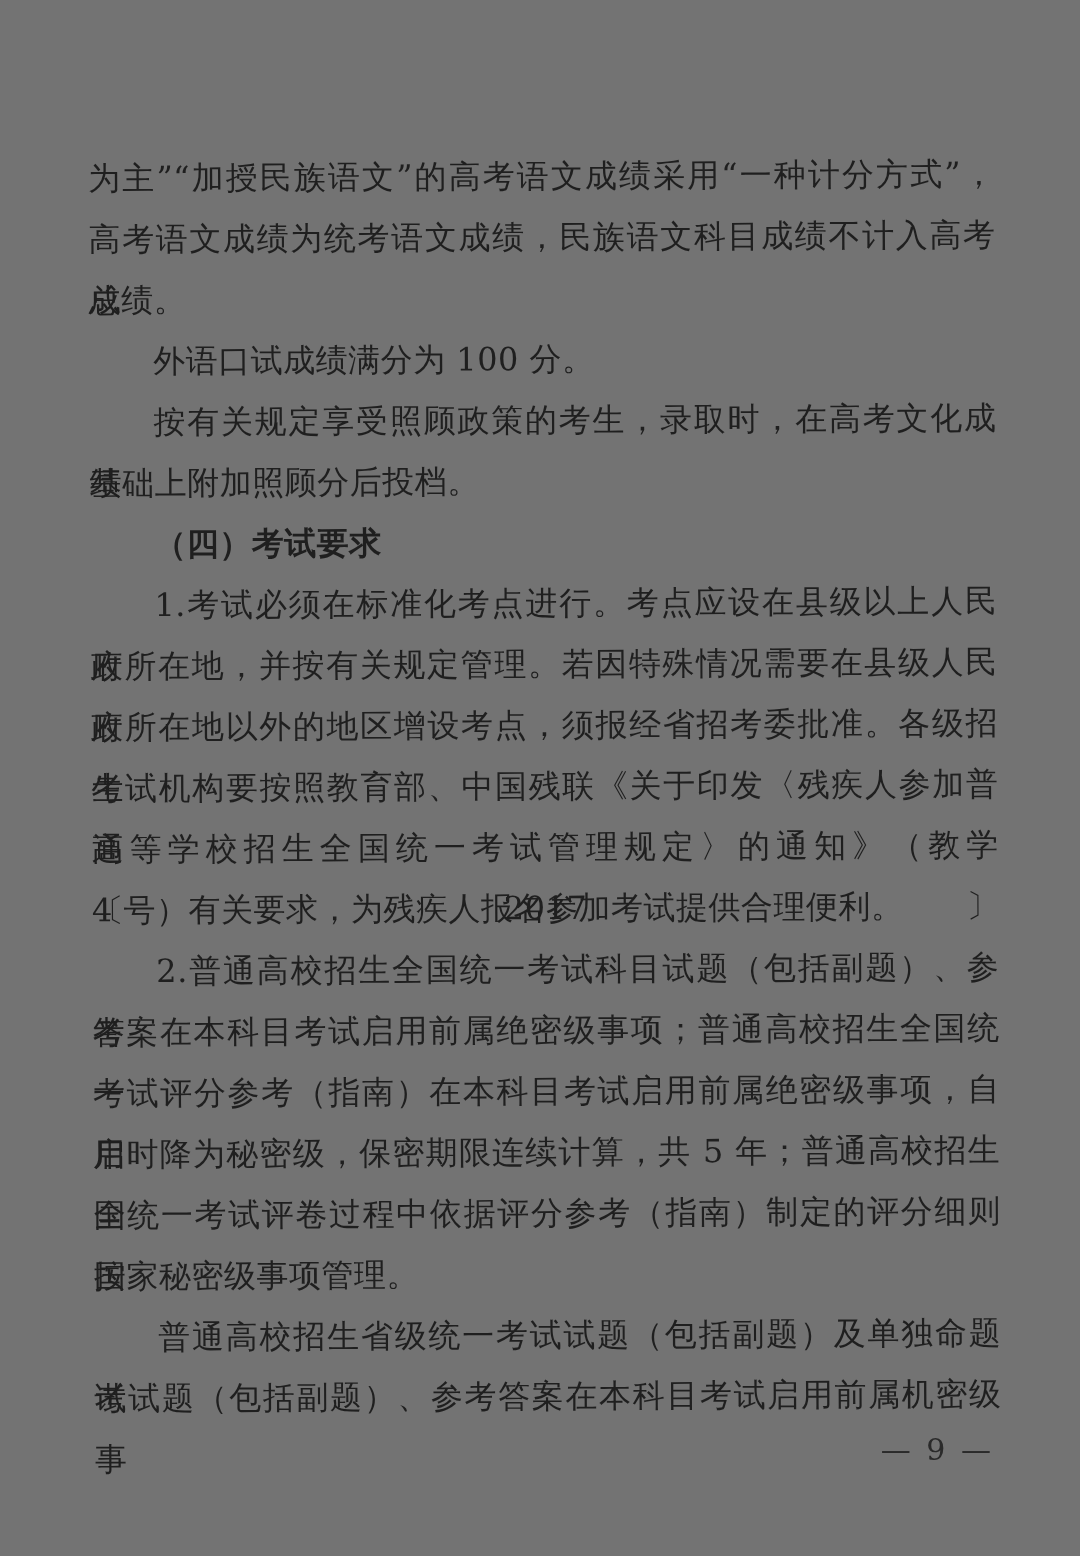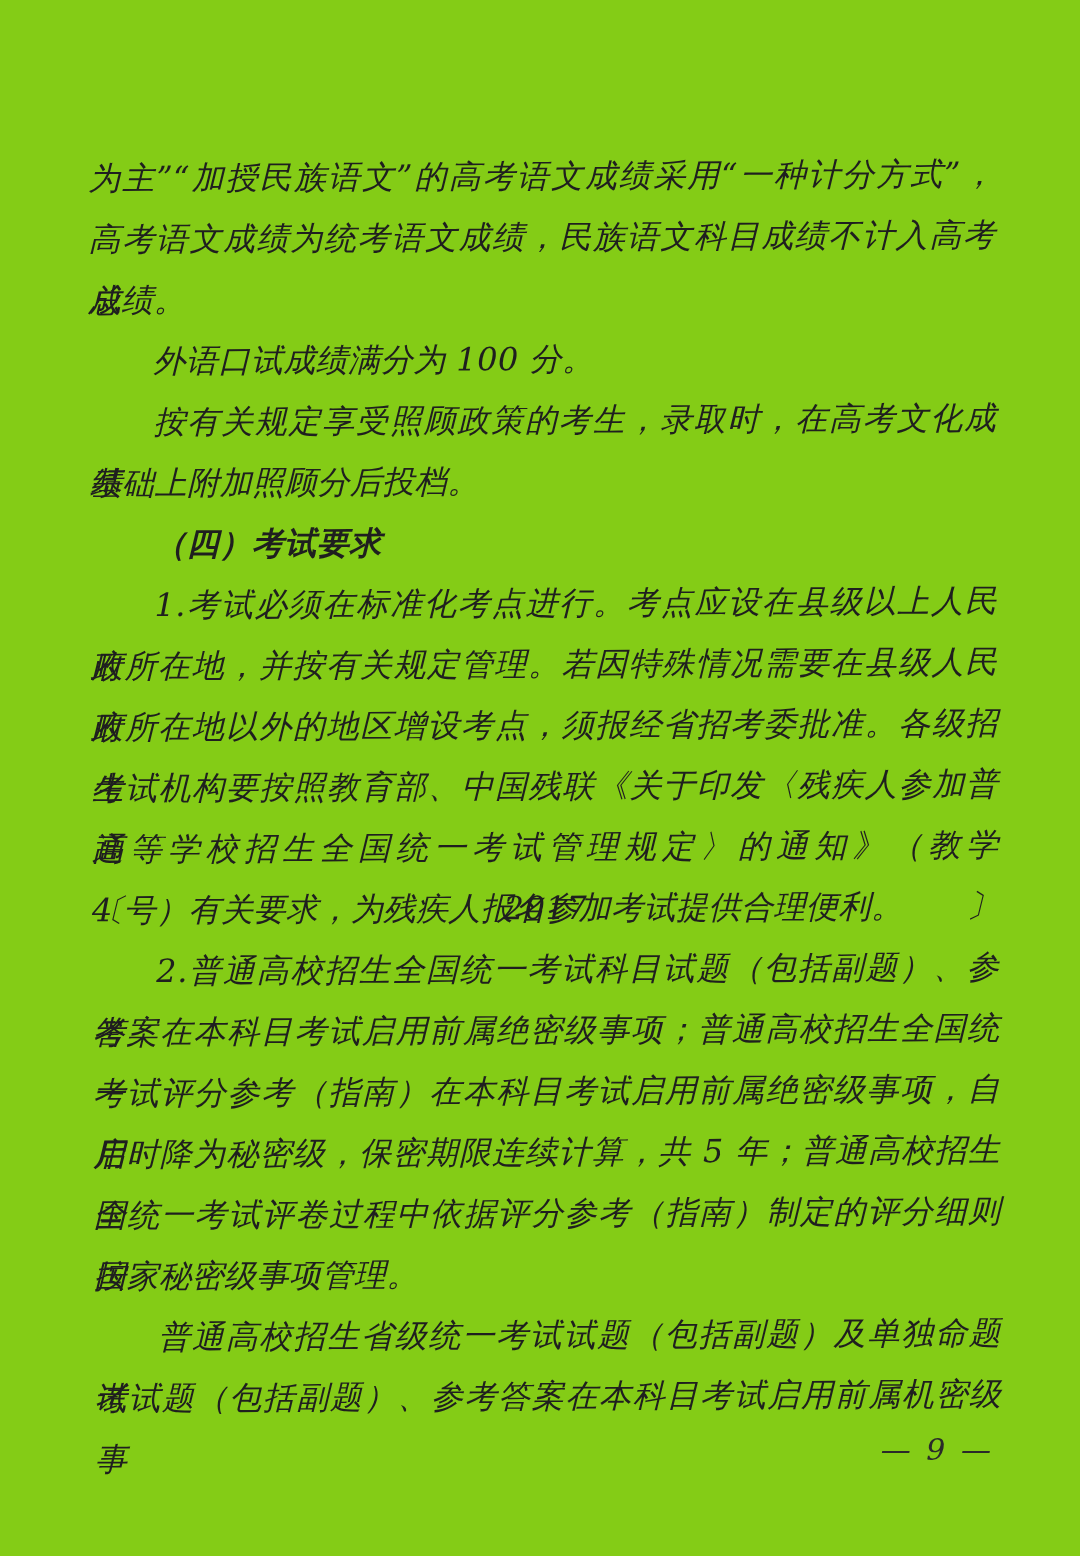--- a/index.html
+++ b/index.html
@@ -6,24 +6,23 @@
     margin: 0;
     padding: 0;
     width: 1080px;
     height: 1556px;
     background: #ffffff;
     overflow: hidden;
   }
   .sheet {
     position: absolute;
     inset: 0;
-    background: #84cc16;
+    background: #737373;
     font-family: "DejaVu Serif", "Liberation Serif", serif;
     color: #1f1f1f;
-    font-style: italic;
   }
   .text-block {
     position: absolute;
     left: 88px;
     top: 146px;
     width: 907px;
     transform: rotate(-0.3deg);
     transform-origin: 50% 0;
   }
   .line {

